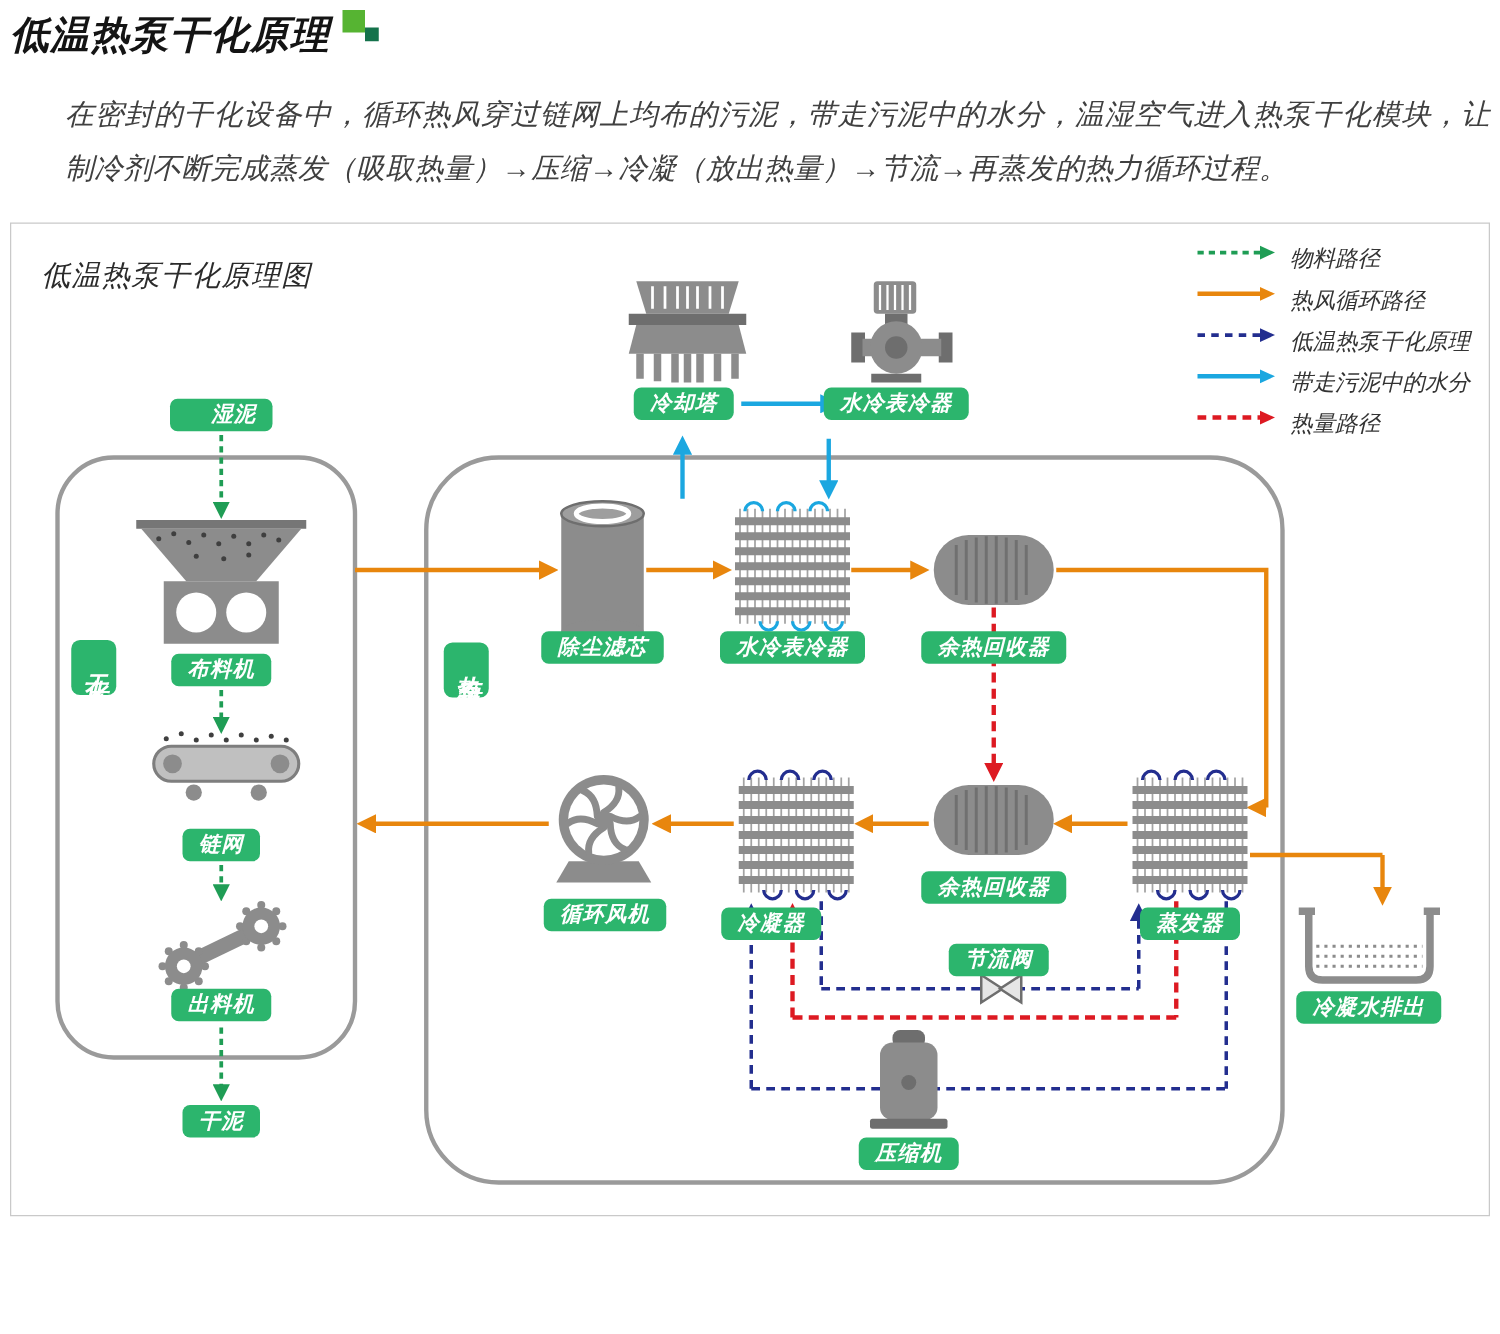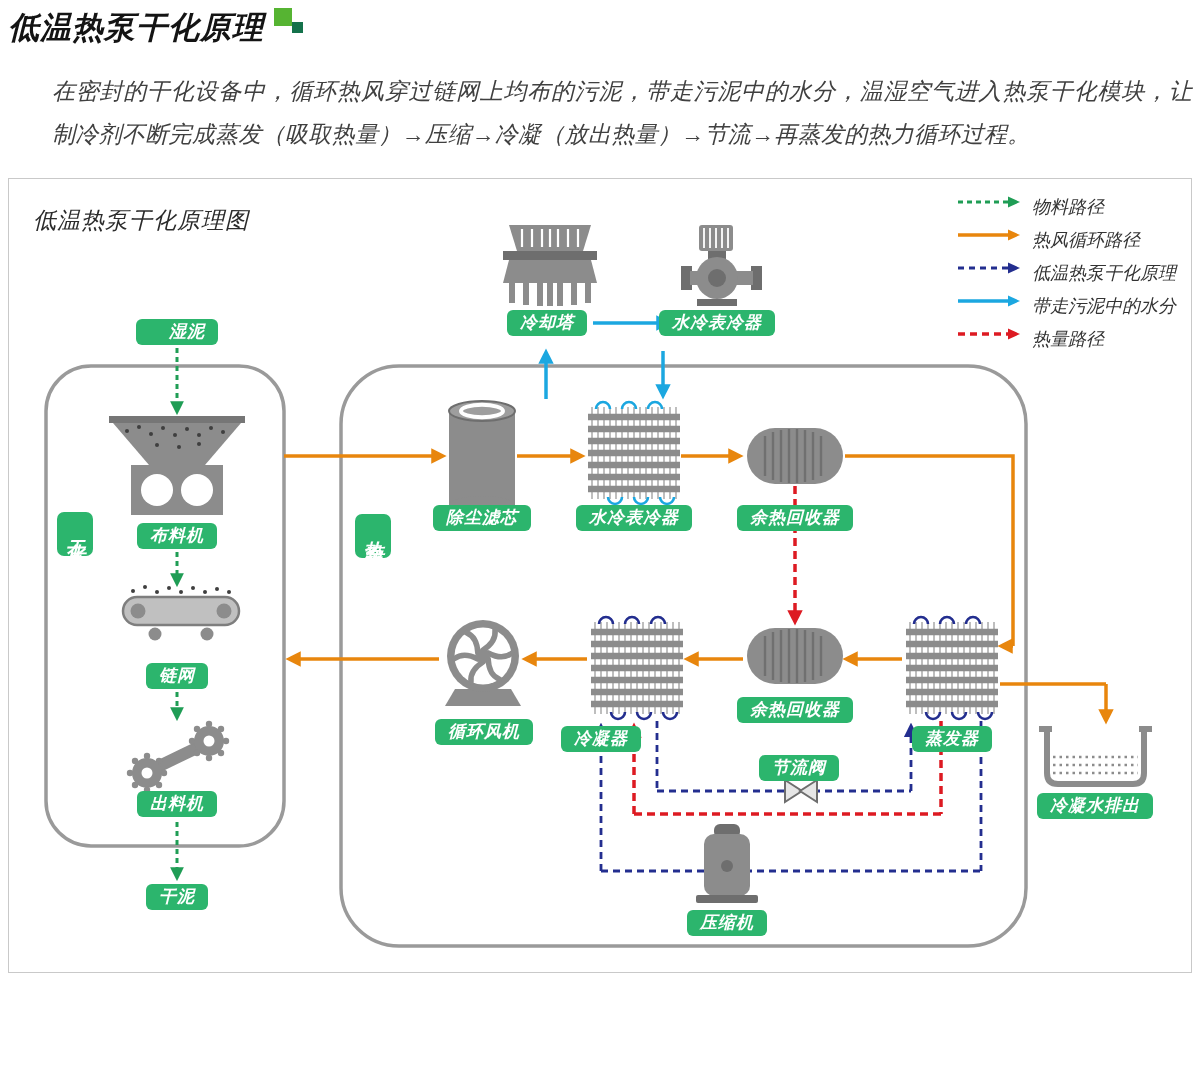--- a/index.html
+++ b/index.html
@@ -314,21 +314,21 @@
     <div class="pill-v" style="left:346px; top:335px;">热泵模块</div>
 
     <div class="pill" style="left:538px; top:131px;">冷却塔</div>
     <div class="pill" style="left:708px; top:131px;">水冷表冷器</div>
 
     <div class="pill" style="left:473px; top:326px;">除尘滤芯</div>
     <div class="pill" style="left:625px; top:326px;">水冷表冷器</div>
     <div class="pill" style="left:786px; top:326px;">余热回收器</div>
 
     <div class="pill" style="left:475px; top:540px;">循环风机</div>
-    <div class="pill" style="left:592px; top:547px;">冷凝器</div>
+    <div class="pill" style="left:608px; top:547px;">冷凝器</div>
     <div class="pill" style="left:786px; top:518px;">余热回收器</div>
     <div class="pill" style="left:943px; top:547px;">蒸发器</div>
 
     <div class="pill" style="left:790px; top:576px;">节流阀</div>
     <div class="pill" style="left:718px; top:731px;">压缩机</div>
     <div class="pill" style="left:1086px; top:614px;">冷凝水排出</div>
 
   </div>
 </div>
 

